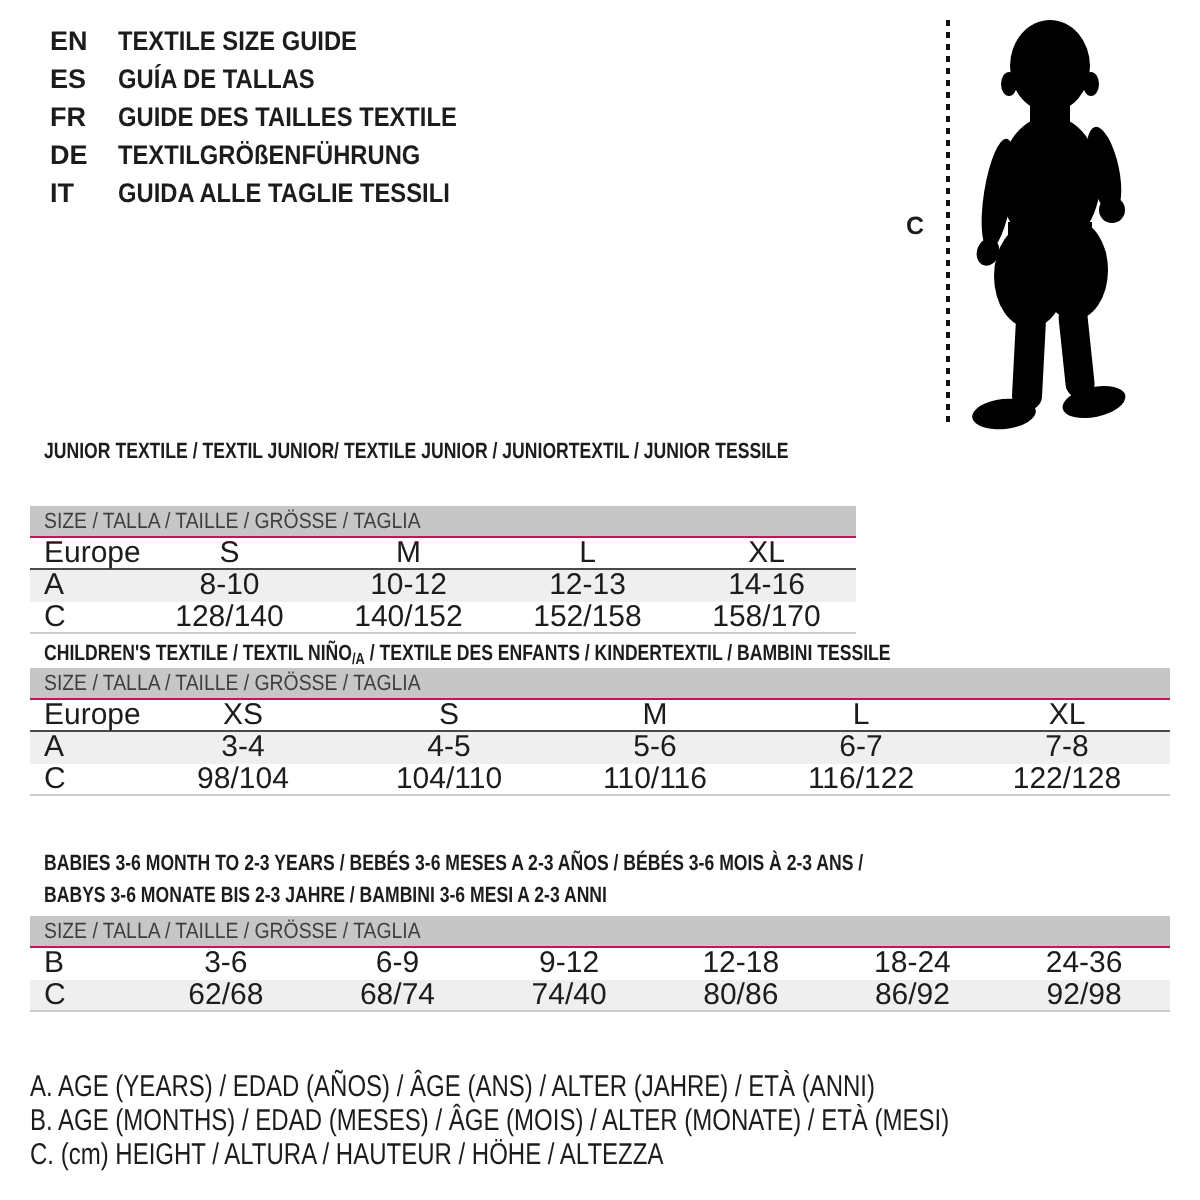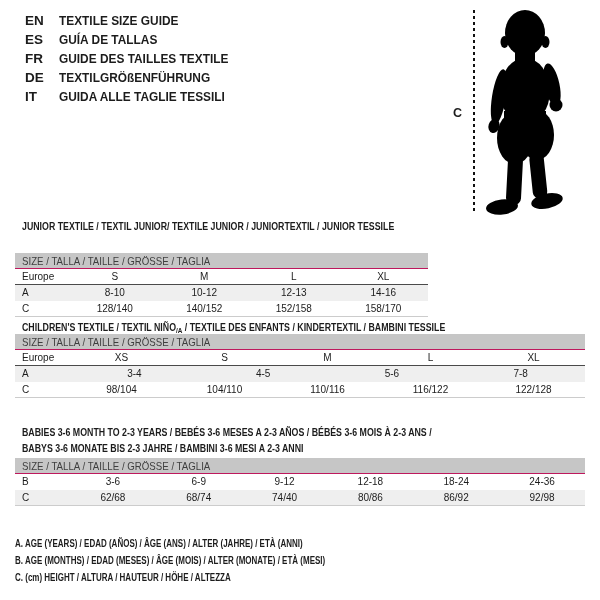--- a/index.html
+++ b/index.html
@@ -25,37 +25,37 @@
   .baby-svg { position:absolute; left:486px; top:9px; }
 
   
   .tblock { position:absolute; left:15px; }
   .tbl-title { font-weight:bold; font-size:11px; height:13px; line-height:13px; margin-left:7px; }
   .tbl-title.two-line { height:32px; line-height:16px; }
   .size-bar {
     background:#c6c6c6; height:16px; line-height:16px; font-size:11px;
     color:#3e3e3e; padding-left:7px; border-bottom:1px solid #be185d;
   }
-  .t-row { display:flex; height:16px; line-height:16px; font-size:10px; }
+  .t-row { display:flex; height:16px; line-height:16px; font-size:15px; }
   .t-row.hdr { border-bottom:1px solid #4a4a4a; }
   .t-row.alt { background:#efefef; }
   .t-row.last { border-bottom:1px solid #cccccc; }
   .t-label { width:55px; padding-left:7px; }
   .t-cell { flex:1; text-align:center; }
   #t1 { top:220px; width:413px; }
   #t1 .tbl-title { margin-bottom:20px; }
   #t2 { top:321px; width:570px; }
   #t2 .tbl-title { margin-bottom:0; }
   #t3 { top:424px; width:570px; }
   #t3 .tbl-title { margin-bottom:2px; }
   sub.sz { font-size:8px; vertical-align:-2px; }
 
   
   .footnotes { position:absolute; left:15px; top:535px; }
-  .footnote { height:17px; line-height:17px; font-weight:bold; font-size:10px; }
+  .footnote { height:17px; line-height:17px; font-weight:normal; font-size:15px; }
 </style>
 </head>
 <body>
 
 <div id="canvas">
 
   <div class="langs">
     <div class="lang-row">
       <span class="lang-code">EN</span>
       <span class="cond">TEXTILE SIZE GUIDE</span>
@@ -142,20 +142,21 @@
       <span class="t-cell">S</span>
       <span class="t-cell">M</span>
       <span class="t-cell">L</span>
       <span class="t-cell">XL</span>
     </div>
     <div class="t-row alt">
       <span class="t-label">A</span>
       <span class="t-cell">3-4</span>
       <span class="t-cell">4-5</span>
       <span class="t-cell">5-6</span>
+      <span class="t-cell">6-7</span>
       <span class="t-cell">7-8</span>
     </div>
     <div class="t-row last">
       <span class="t-label">C</span>
       <span class="t-cell">98/104</span>
       <span class="t-cell">104/110</span>
       <span class="t-cell">110/116</span>
       <span class="t-cell">116/122</span>
       <span class="t-cell">122/128</span>
     </div>

